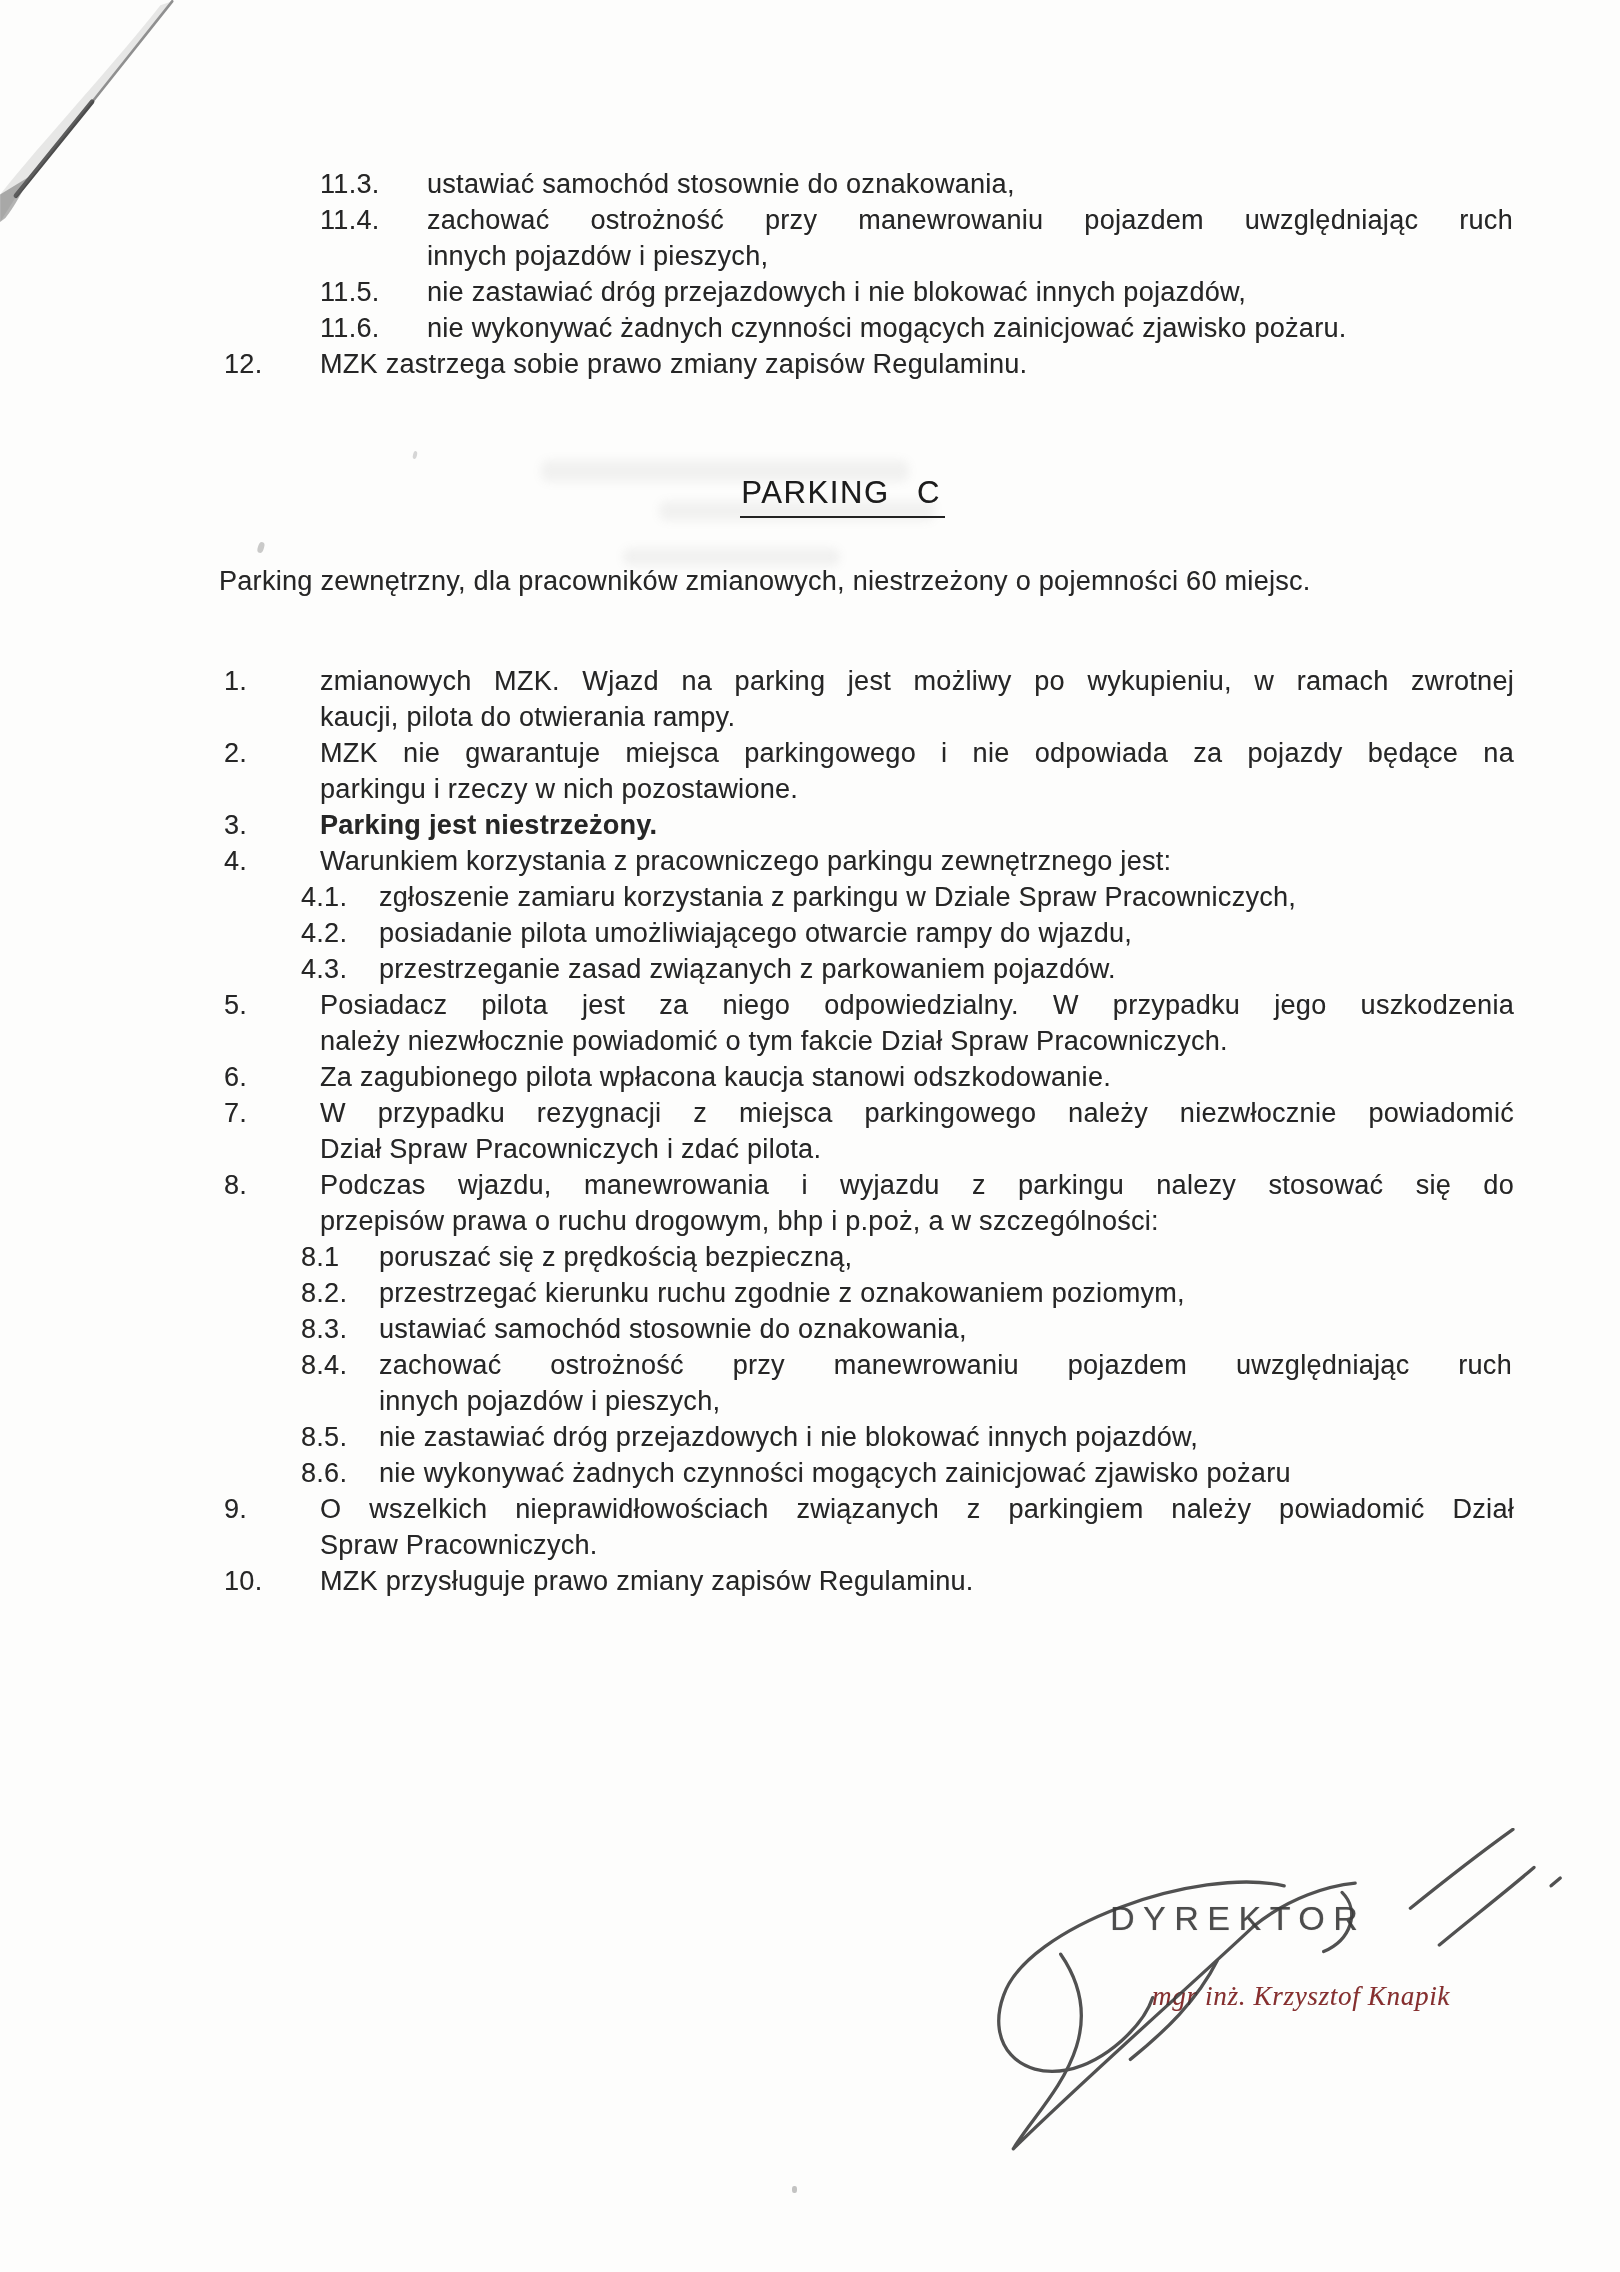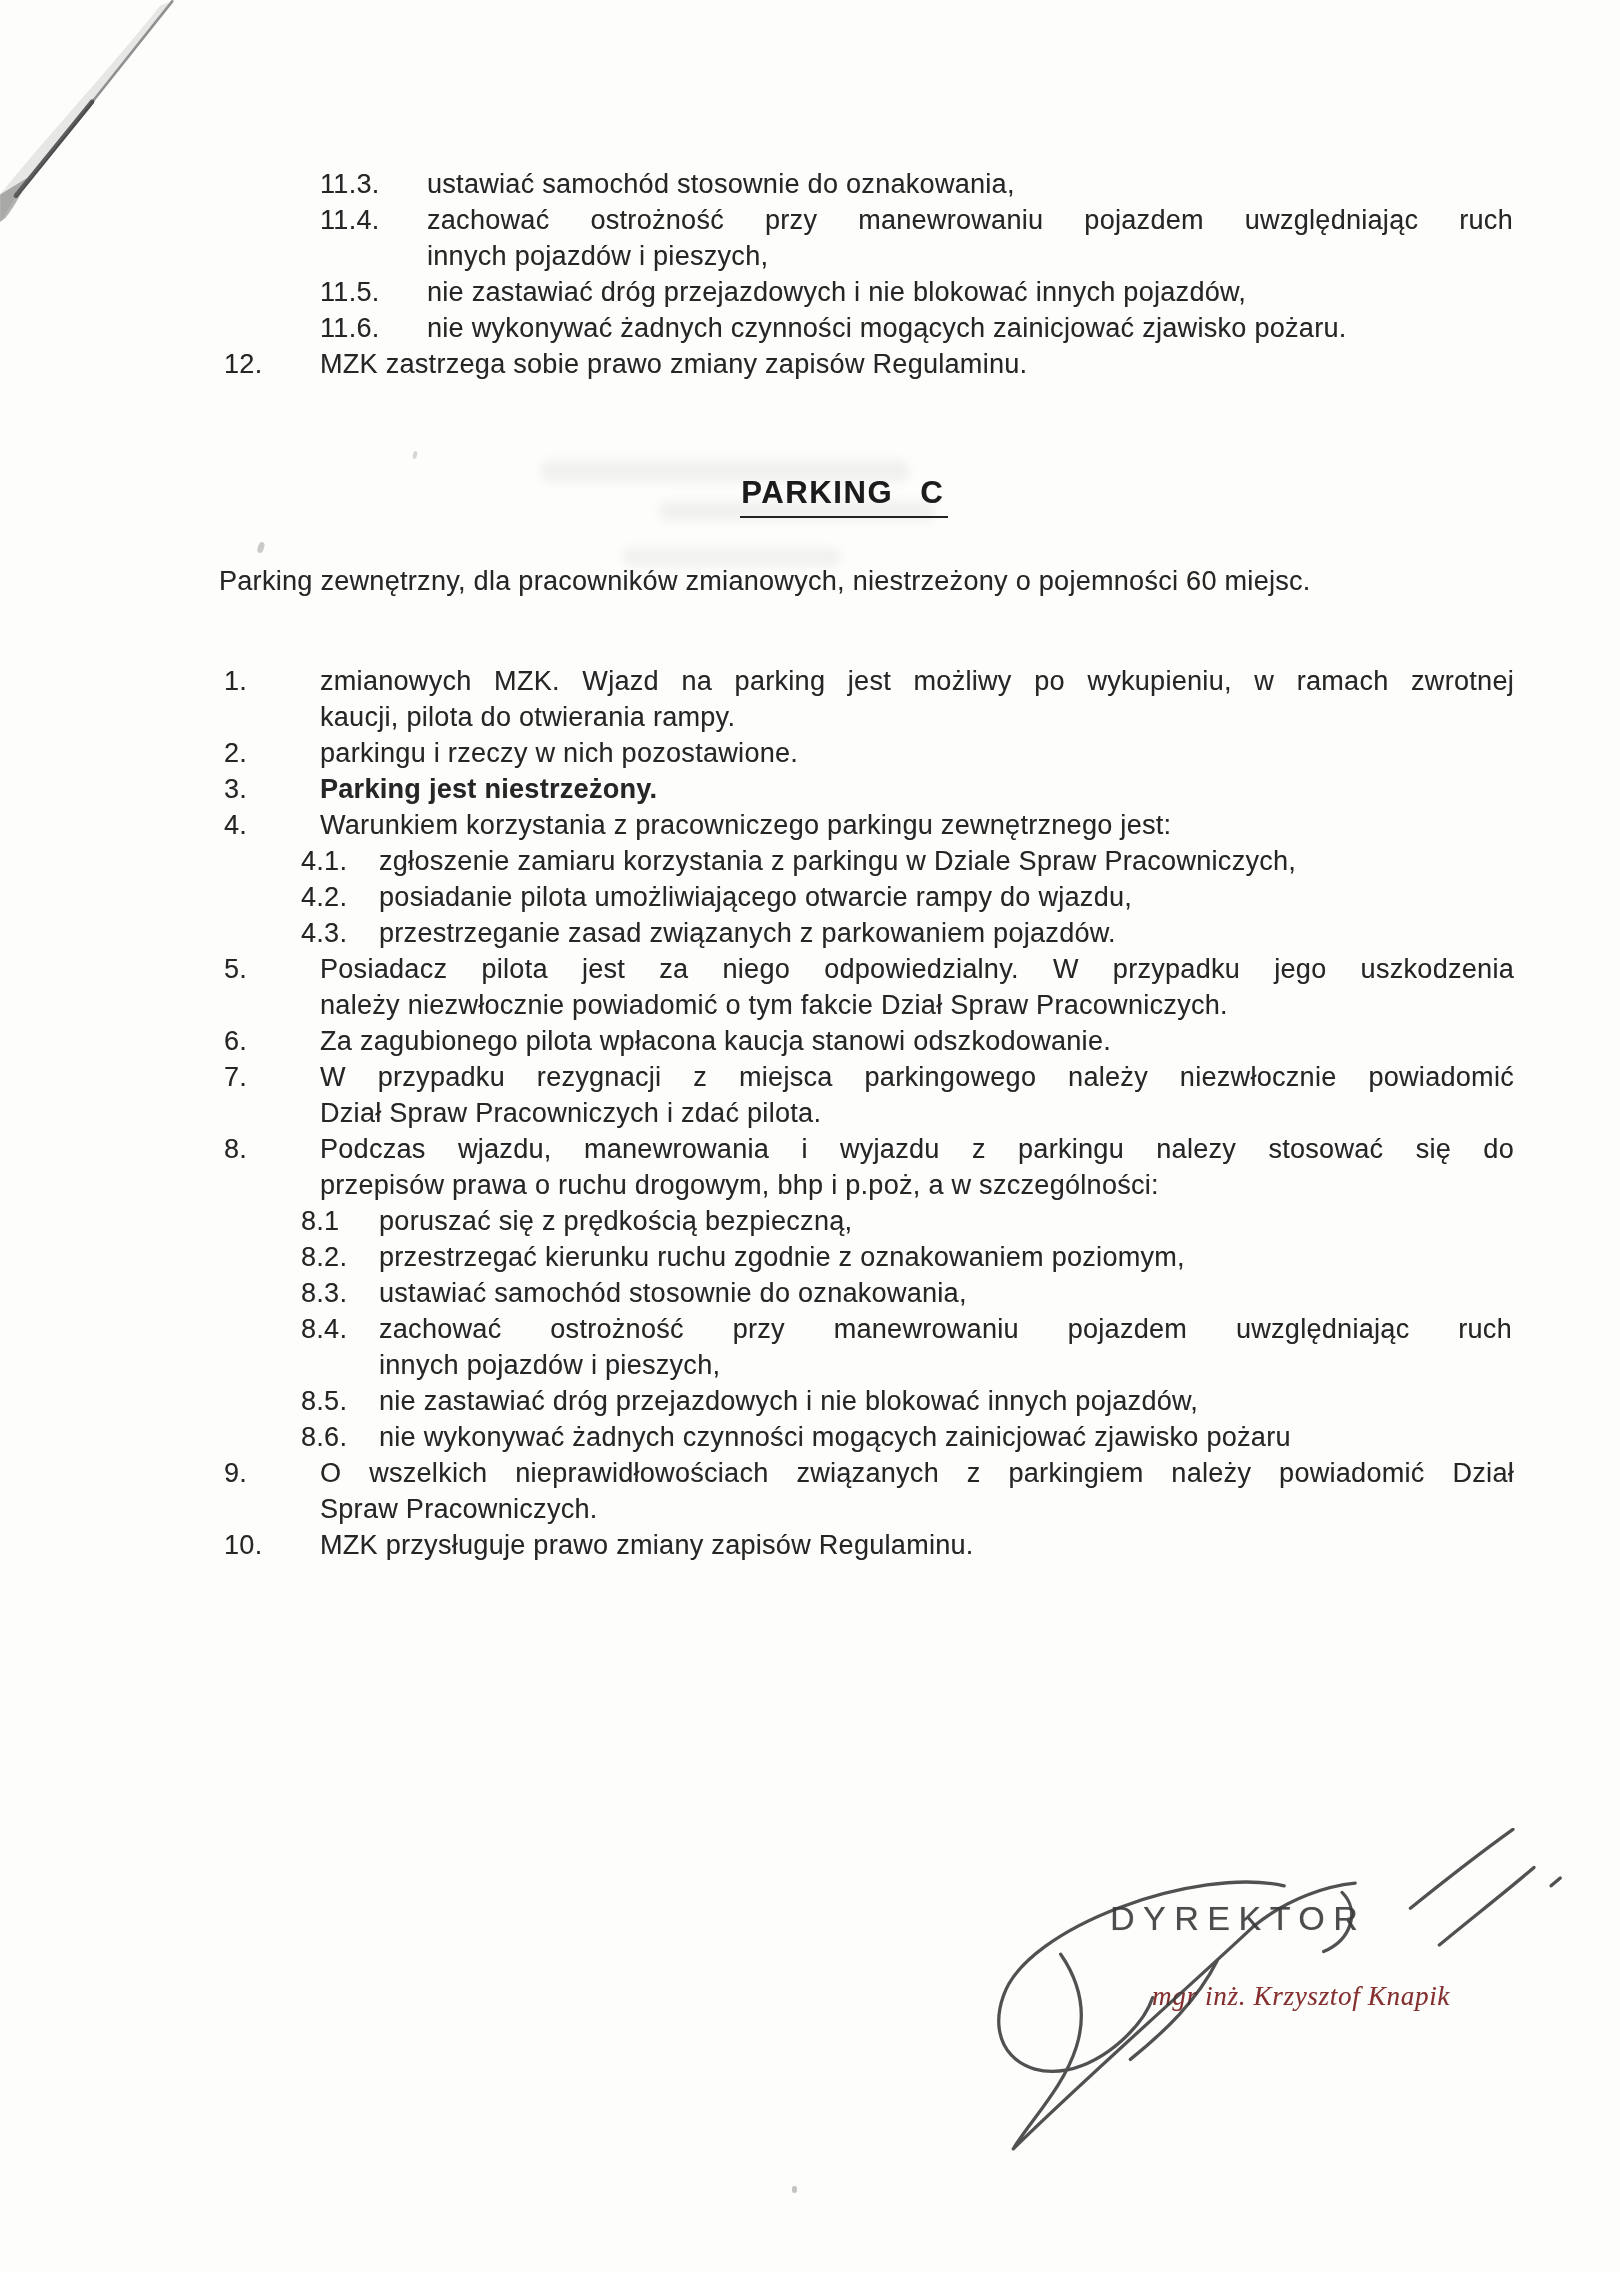--- a/index.html
+++ b/index.html
@@ -27,21 +27,21 @@
   #toplist .lv1 .num{left:224px;}
   #toplist .lv1 .lines{margin-left:320px;width:1194px;}
   
   #mainlist .lv1 .num{left:224px;}
   #mainlist .lv1 .lines{margin-left:320px;width:1194px;}
   #mainlist .lv2 .num{left:301px;}
   #mainlist .lv2 .lines{margin-left:379px;width:1133px;}
   
   .heading{
     position:absolute;top:477px;left:740px;margin:0;
-    font-size:31px;line-height:32px;font-weight:bold;color:#1c1c1c;
+    font-size:31px;line-height:32px;font-weight:normal;color:#1c1c1c;
     letter-spacing:1.6px;word-spacing:17px;
     border-bottom:2.6px solid #222;padding:0 4px 7.2px 1.3px;
     text-shadow:0.3px 0.3px 0.5px rgba(40,40,40,.45);
   }
   
   .intro{
     position:absolute;top:563px;left:219px;width:1315px;margin:0;
     font-size:27px;line-height:36px;letter-spacing:0.3px;
     text-shadow:0.2px 0.2px 0.5px rgba(60,60,60,.35);
   }
@@ -136,20 +136,21 @@
       <div class="row lv1">
         <span class="num">1.</span>
         <div class="lines">
           <div class="line jf">zmianowych MZK. Wjazd na parking jest możliwy po wykupieniu,  w ramach zwrotnej</div>
           <div class="line">kaucji, pilota do otwierania rampy.</div>
         </div>
       </div>
       <div class="row lv1">
         <span class="num">2.</span>
         <div class="lines">
+          <div class="line jf">MZK nie gwarantuje miejsca parkingowego i nie odpowiada za pojazdy będące na</div>
           <div class="line">parkingu i rzeczy w nich pozostawione.</div>
         </div>
       </div>
       <div class="row lv1 bold">
         <span class="num">3.</span>
         <div class="lines">
           <div class="line">Parking jest niestrzeżony.</div>
         </div>
       </div>
       <div class="row lv1">

